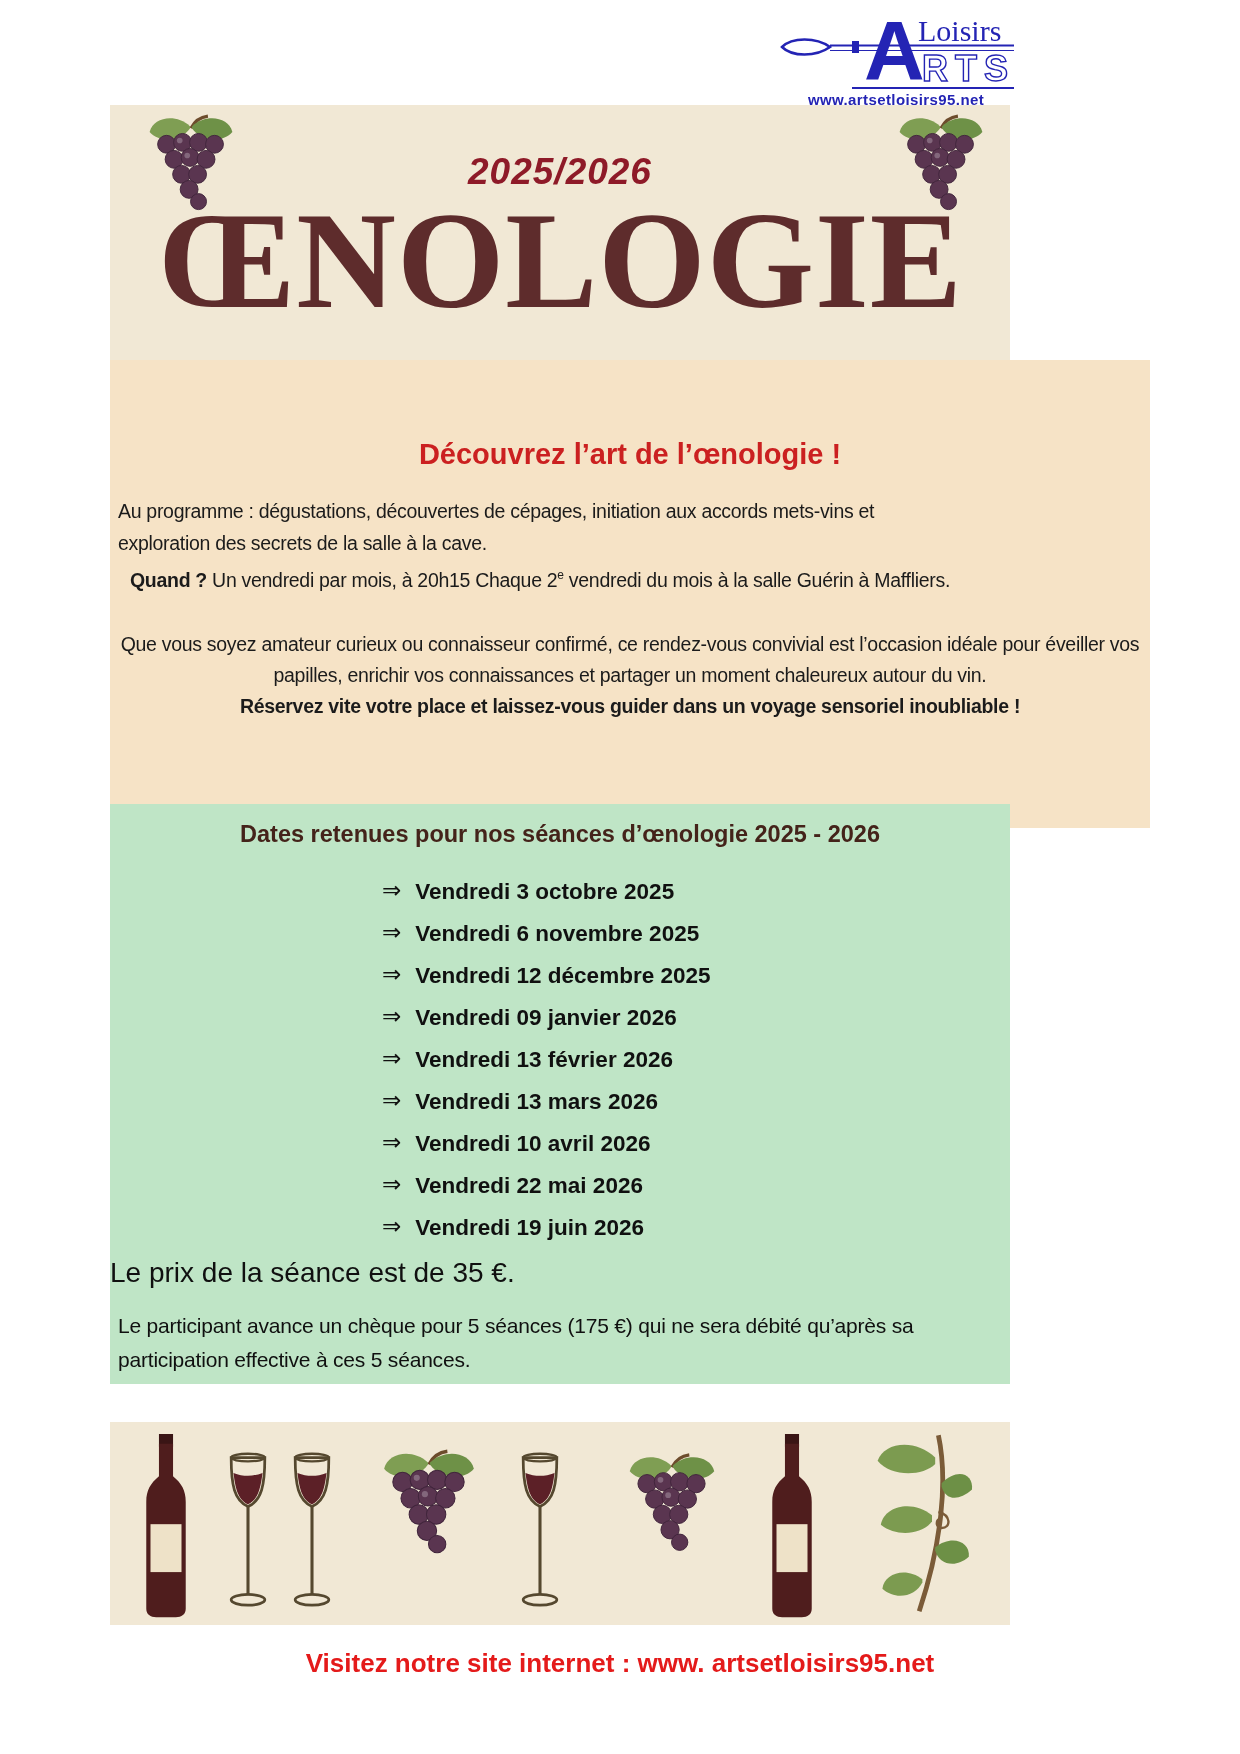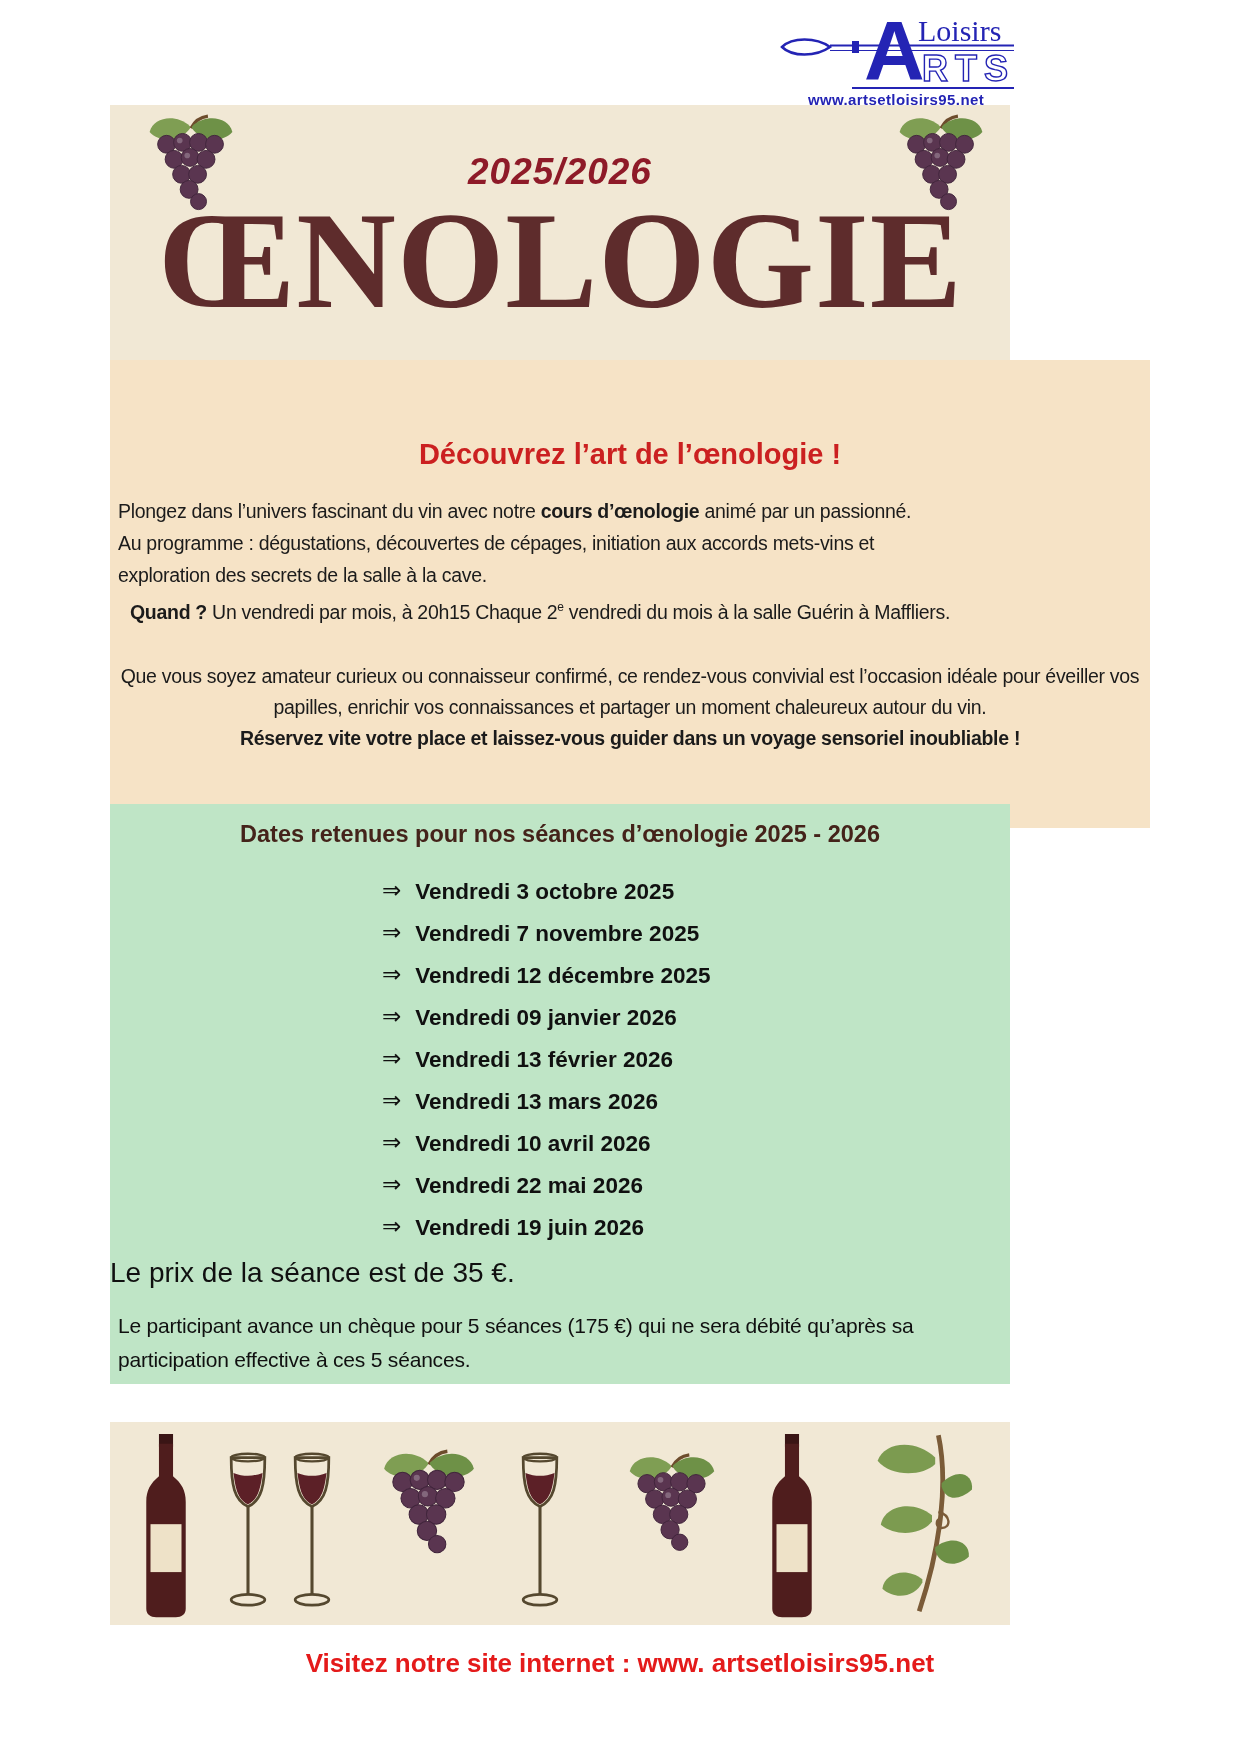--- a/index.html
+++ b/index.html
@@ -135,39 +135,38 @@
   <svg class="grapes-tr" viewBox="0 0 100 125">
       <use href="#sym-grapes"></use>
     </svg>
   <div class="season">2025/2026</div>
   <div class="main-title">ŒNOLOGIE</div>
 </div>
 
 <div class="tan">
   <div class="intro-heading">Découvrez l’art de l’œnologie !</div>
   <div class="p1">
-    <div class="line"><span>Plongez dans l’univers fascinant du vin avec notre </span><b>cours d’œnologie</b><span> animé par un passionné.</span></div>
     <div class="line">Au programme : dégustations, découvertes de cépages, initiation aux accords mets-vins et</div>
     <div class="line">exploration des secrets de la salle à la cave.</div>
     <div class="line quand-line"><b>Quand ?</b><span> Un vendredi par mois, à 20h15 Chaque 2</span><sup>e</sup><span> vendredi du mois à la salle Guérin à Maffliers.</span></div>
   </div>
   <div class="p2">Que vous soyez amateur curieux ou connaisseur confirmé, ce rendez-vous convivial est l’occasion idéale pour éveiller vos papilles, enrichir vos connaissances et partager un moment chaleureux autour du vin.</div>
   <div class="p3">Réservez vite votre place et laissez-vous guider dans un voyage sensoriel inoubliable !</div>
 </div>
 
 <div class="green">
   <div class="dates-heading">Dates retenues pour nos séances d’œnologie 2025 - 2026</div>
   <div class="dates-list">
       <div class="date-item">
         <span class="arrow">⇒</span>
         <span>Vendredi 3 octobre 2025</span>
       </div>
       <div class="date-item">
         <span class="arrow">⇒</span>
-        <span>Vendredi 7 novembre 2025</span>
+        <span>Vendredi 6 novembre 2025</span>
       </div>
       <div class="date-item">
         <span class="arrow">⇒</span>
         <span>Vendredi 12 décembre 2025</span>
       </div>
       <div class="date-item">
         <span class="arrow">⇒</span>
         <span>Vendredi 09 janvier 2026</span>
       </div>
       <div class="date-item">

